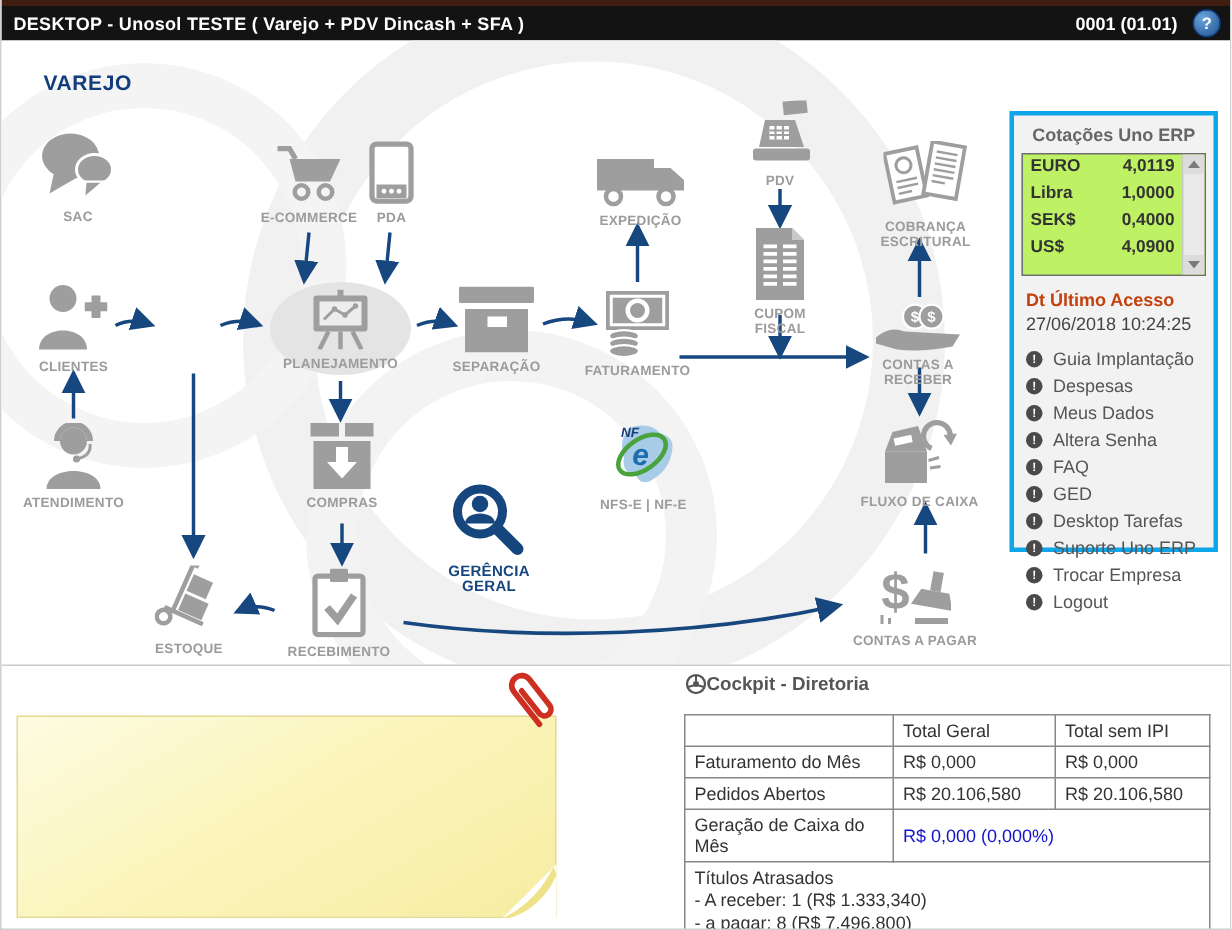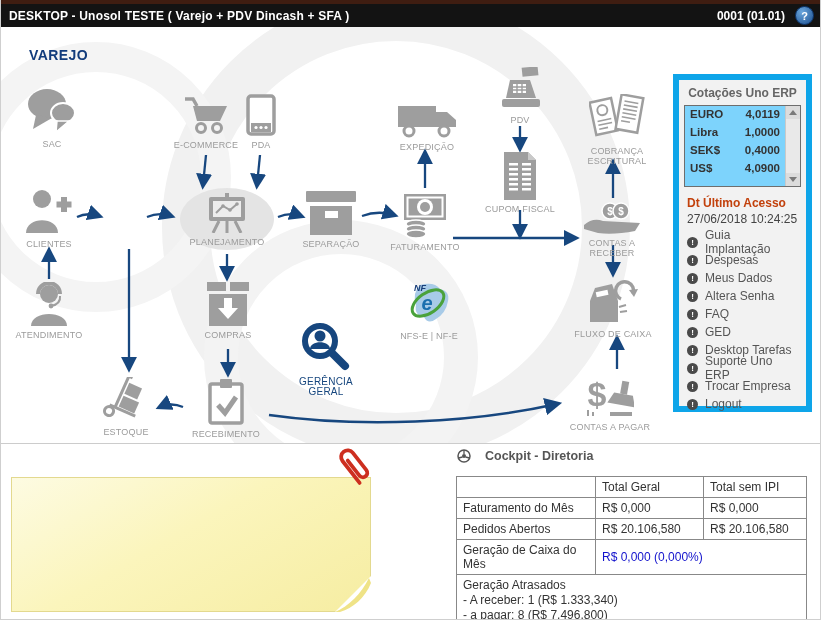--- a/index.html
+++ b/index.html
@@ -14,50 +14,50 @@
   .tb-right{display:flex;align-items:center;gap:10px;}
   .tb-code{color:#fff;font-size:12px;font-weight:bold;}
   .help{width:17px;height:17px;border-radius:50%;background:radial-gradient(circle at 35% 30%,#6aa6dd,#1c4f8f);
         border:1px solid #0f3a73;color:#fff;font-size:11px;font-weight:bold;display:flex;align-items:center;justify-content:center;cursor:pointer;}
   
   .flow{position:absolute;left:0;top:27px;width:821px;height:416px;background:#fff;}
   .varejo{position:absolute;left:28px;top:20px;font-size:14px;font-weight:bold;color:#123c7c;letter-spacing:.4px;}
   .wm,.arrows{position:absolute;left:0;top:0;pointer-events:none;}
   .node{position:absolute;text-align:center;cursor:pointer;}
   .nicon{display:flex;justify-content:center;align-items:flex-end;}
-  .nlabel{font-size:9px;font-weight:normal;color:#9b9b9b;line-height:10px;margin-top:4px;letter-spacing:.2px;}
+  .nlabel{font-size:9px;font-weight:bold;color:#9b9b9b;line-height:10px;margin-top:4px;letter-spacing:.2px;}
   .nlabel.navy{color:#16467e;font-size:10px;}
   .ellipse-node{background:#e4e4e4;border-radius:50%;width:94px;height:62px;box-sizing:border-box;padding-top:5px;}
   .g{fill:#9e9e9e;}
   
-  .panel{position:absolute;left:672px;top:74px;width:139px;height:338px;background:#f2f2f2;
-         border:6px solid #0ea5e9;box-sizing:border-box;font-size:12px;}
+  .panel{position:absolute;left:672px;top:74px;width:139px;height:294px;background:#f2f2f2;
+         border:3px solid #0ea5e9;box-sizing:border-box;font-size:12px;}
   .panel-title{text-align:center;font-weight:bold;color:#666;padding:6px 0 5px 0;}
-  .qlist{margin:0 5px;height:82px;background:#7dd3fc;border:1px solid #6e6e6e;box-sizing:border-box;display:flex;overflow:hidden;}
+  .qlist{margin:0 5px;height:82px;background:#bef264;border:1px solid #6e6e6e;box-sizing:border-box;display:flex;overflow:hidden;}
   .qrows{flex:1;overflow:hidden;}
   .qrow{display:flex;justify-content:space-between;padding:2px 5px;height:18px;box-sizing:border-box;
         color:#333;font-weight:bold;font-size:11.5px;}
   .qscroll{width:14px;background:#e9e9e9;border-left:1px solid #c9c9c9;display:flex;flex-direction:column;justify-content:space-between;cursor:pointer;}
   .qs-up,.qs-down{height:13px;background:#dcdcdc;display:flex;align-items:center;justify-content:center;}
   .tri-up{width:0;height:0;border-left:4px solid transparent;border-right:4px solid transparent;border-bottom:5px solid #7a7a7a;}
   .tri-down{width:0;height:0;border-left:4px solid transparent;border-right:4px solid transparent;border-top:5px solid #7a7a7a;}
   .dt-label{font-weight:bold;color:#c2410c;padding:9px 8px 1px 8px;}
   .dt-value{color:#444;padding:1px 8px 4px 8px;}
   .menu{list-style:none;margin:3px 0 0 0;padding:0;}
   .menu li{display:flex;align-items:center;gap:7px;padding:2px 8px;height:18px;box-sizing:border-box;color:#555;cursor:pointer;}
   .bullet{width:11px;height:11px;border-radius:50%;background:#4a4a4a;color:#fff;display:flex;align-items:center;justify-content:center;flex:0 0 11px;}
   .bullet em{font-style:normal;font-size:8px;font-weight:bold;line-height:11px;}
   
   .divider{position:absolute;left:0;top:443px;width:821px;height:1px;background:#ccc;}
   .mural-label{position:absolute;left:24px;top:448px;font-size:12px;font-weight:bold;color:#1d4ed8;margin-top:36px;}
   .note{position:absolute;left:10px;top:477px;width:360px;height:135px;box-sizing:border-box;
         background:linear-gradient(150deg,#fdfbe2 0%,#fbf5bc 45%,#f6eda2 100%);
         border:1px solid #e3d98f;cursor:pointer;}
   .paperclip{position:absolute;left:334px;top:443px;}
-  .cockpit-header{position:absolute;left:456px;top:449px;display:flex;align-items:center;gap:14px;}
+  .cockpit-header{position:absolute;left:456px;top:449px;display:flex;align-items:center;}
   .cockpit-title{font-size:12.5px;font-weight:bold;color:#555;}
   table.cockpit{position:absolute;left:455px;top:476px;width:351px;border-collapse:collapse;font-size:12px;color:#333;}
   table.cockpit td{border:1px solid #888;padding:3px 6px;height:14px;}
   td.c2{width:95px;} td.c3{width:90px;}
   td.blue{color:#1212cc;cursor:pointer;}
   td.foot{padding:5px 6px;}
   td.foot div{line-height:15px;}
 </style>
 </head>
 <body>
@@ -526,21 +526,21 @@
       <td>Pedidos Abertos</td>
       <td>R$ 20.106,580</td>
       <td>R$ 20.106,580</td>
     </tr>
     <tr>
       <td>Geração de Caixa do Mês</td>
       <td class="blue" colspan="2">R$ 0,000 (0,000%)</td>
     </tr>
     <tr>
       <td class="foot" colspan="3">
-        <div>Geração Atrasados</div>
+        <div>Títulos Atrasados</div>
         <div>- A receber: 1 (R$ 1.333,340)</div>
         <div>- a pagar: 8 (R$ 7.496,800)</div>
       </td>
     </tr>
   </tbody>
     </table>
 
 </div>
 
 </body></html>

